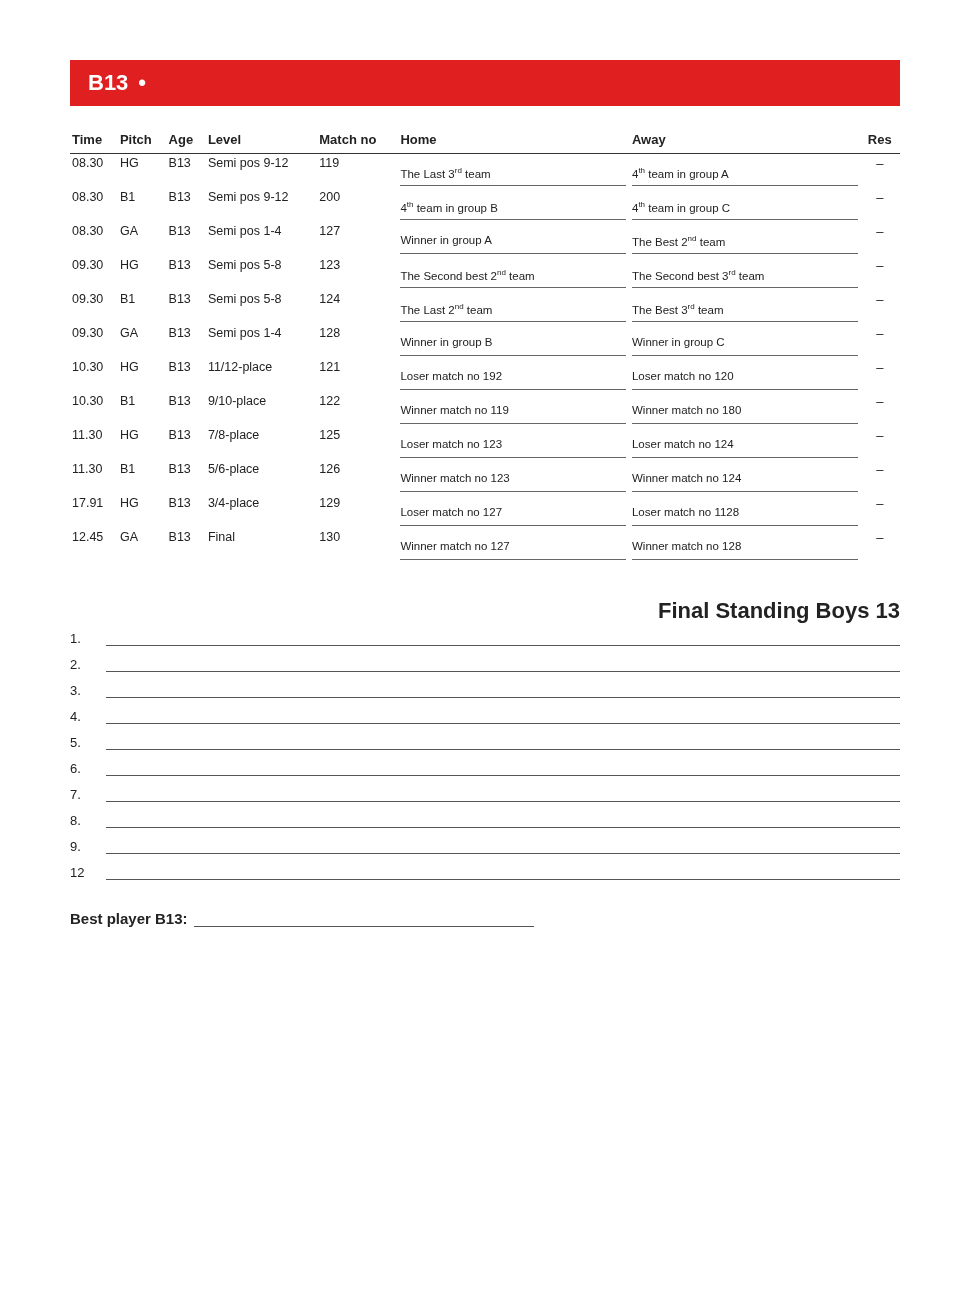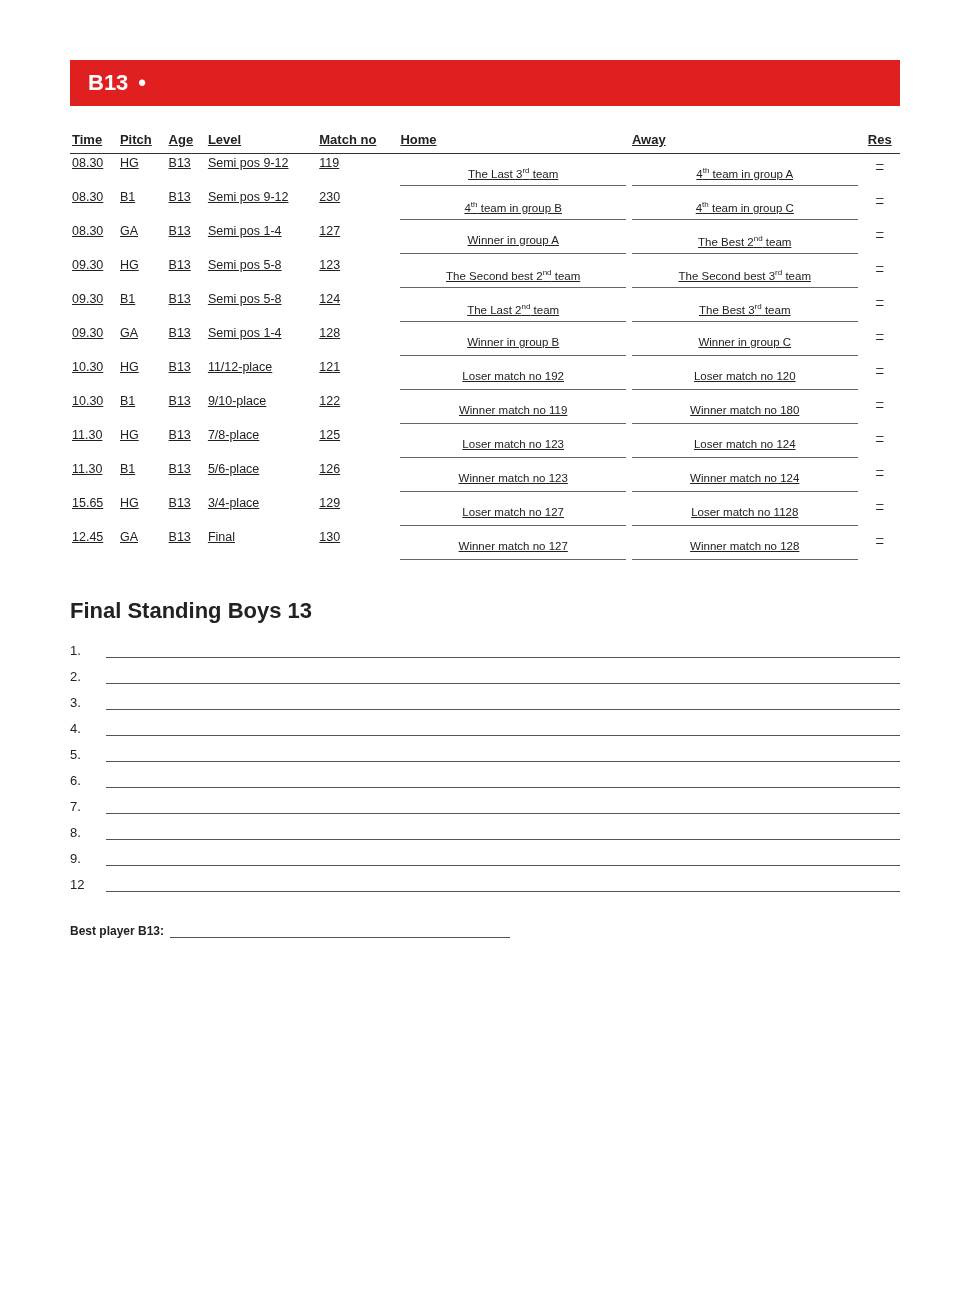--- a/index.html
+++ b/index.html
@@ -26,21 +26,22 @@
       gap: 10px;
     }
 
     
     .final-standing {
       margin-top: 36px;
     }
     .final-standing h2 {
       font-size: 22px;
       font-weight: bold;
-      margin-bottom: 18px;
+      margin-bottom: 6px;
+      text-align: right;
     }
     .standing-list {
       list-style: none;
     }
     .standing-list li {
       display: flex;
       align-items: flex-end;
       margin-bottom: 10px;
       font-size: 13px;
     }
@@ -50,39 +51,38 @@
     }
     .standing-list li .line {
       flex: 1;
       border-bottom: 1px solid #555;
       margin-left: 4px;
       height: 16px;
     }
 
     .best-player {
       margin-top: 30px;
-      font-size: 12px;
+      font-size: 15px;
       font-weight: bold;
       display: flex;
       align-items: flex-end;
       gap: 6px;
     }
     .best-player .bp-line {
       flex: 1;
       border-bottom: 1px solid #555;
       height: 16px;
       max-width: 340px;
     }
 
     
     table.schedule {
       width: 100%;
       border-collapse: collapse;
       font-size: 12.5px;
-      text-decoration: underline;
     }
     table.schedule thead tr th {
       font-weight: bold;
       font-size: 13px;
       padding: 4px 4px 6px 2px;
       border-bottom: 1.5px solid #333;
       text-align: left;
     }
     table.schedule thead tr th.res-h {
       text-align: center;
@@ -104,21 +104,20 @@
     }
 
     .team-entry {
       border-bottom: 1px solid #666;
       padding: 10px 0 3px 0;
       font-size: 11.5px;
       min-height: 30px;
     }
     .team-entry:first-child {
       margin-top: 0;
-      text-align: center;
     }
 
     .res-dash {
       padding-top: 18px;
       text-align: center;
       font-size: 13px;
     }
 
     sup { font-size: 8px; }
   </style>
@@ -156,21 +155,21 @@
         <td class="home-cell">
           <div class="team-entry">4<sup>th</sup> team in group A</div>
         </td>
         <td class="res-dash">–</td>
       </tr>
       <tr>
         <td class="time-cell">08.30</td>
         <td class="pitch-cell">B1</td>
         <td class="age-cell">B13</td>
         <td class="level-cell">Semi pos 9-12</td>
-        <td class="match-no-cell">230</td>
+        <td class="match-no-cell">200</td>
         <td class="home-cell">
           <div class="team-entry">4<sup>th</sup> team in group B</div>
         </td>
         <td class="home-cell">
           <div class="team-entry">4<sup>th</sup> team in group C</div>
         </td>
         <td class="res-dash">–</td>
       </tr>
       <tr>
         <td class="time-cell">08.30</td>
@@ -278,21 +277,21 @@
         <td class="match-no-cell">126</td>
         <td class="home-cell">
           <div class="team-entry">Winner match no 123</div>
         </td>
         <td class="home-cell">
           <div class="team-entry">Winner match no 124</div>
         </td>
         <td class="res-dash">–</td>
       </tr>
       <tr>
-        <td class="time-cell">15.65</td>
+        <td class="time-cell">17.91</td>
         <td class="pitch-cell">HG</td>
         <td class="age-cell">B13</td>
         <td class="level-cell">3/4-place</td>
         <td class="match-no-cell">129</td>
         <td class="home-cell">
           <div class="team-entry">Loser match no 127</div>
         </td>
         <td class="home-cell">
           <div class="team-entry">Loser match no 1128</div>
         </td>

